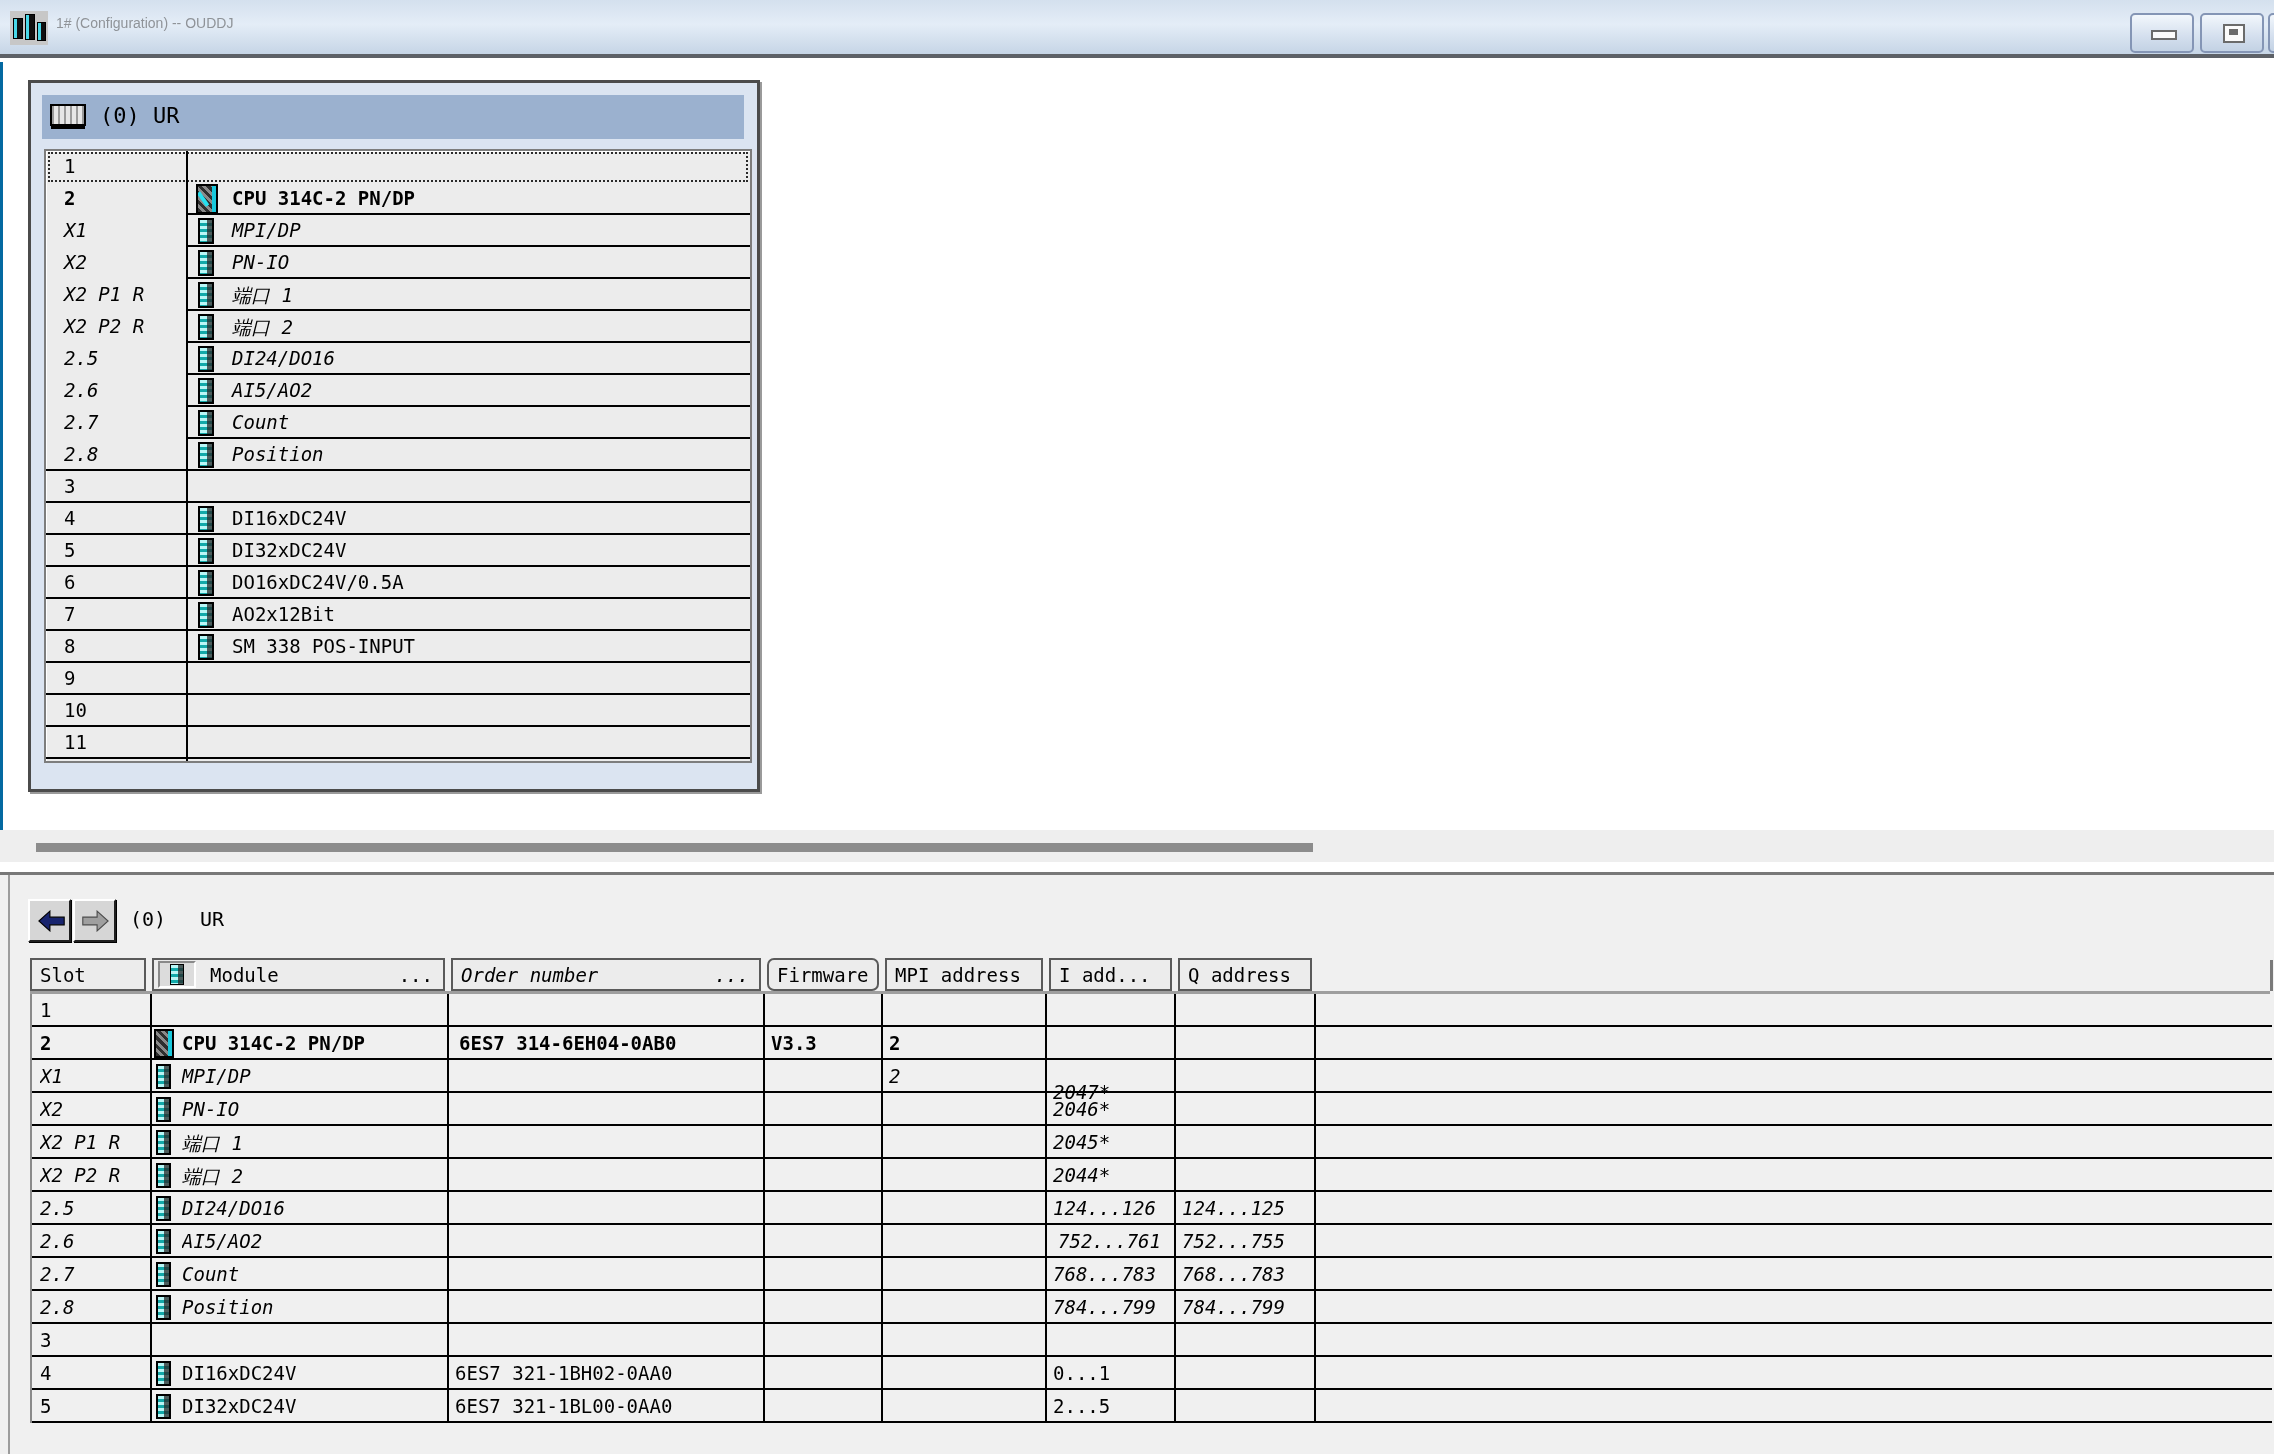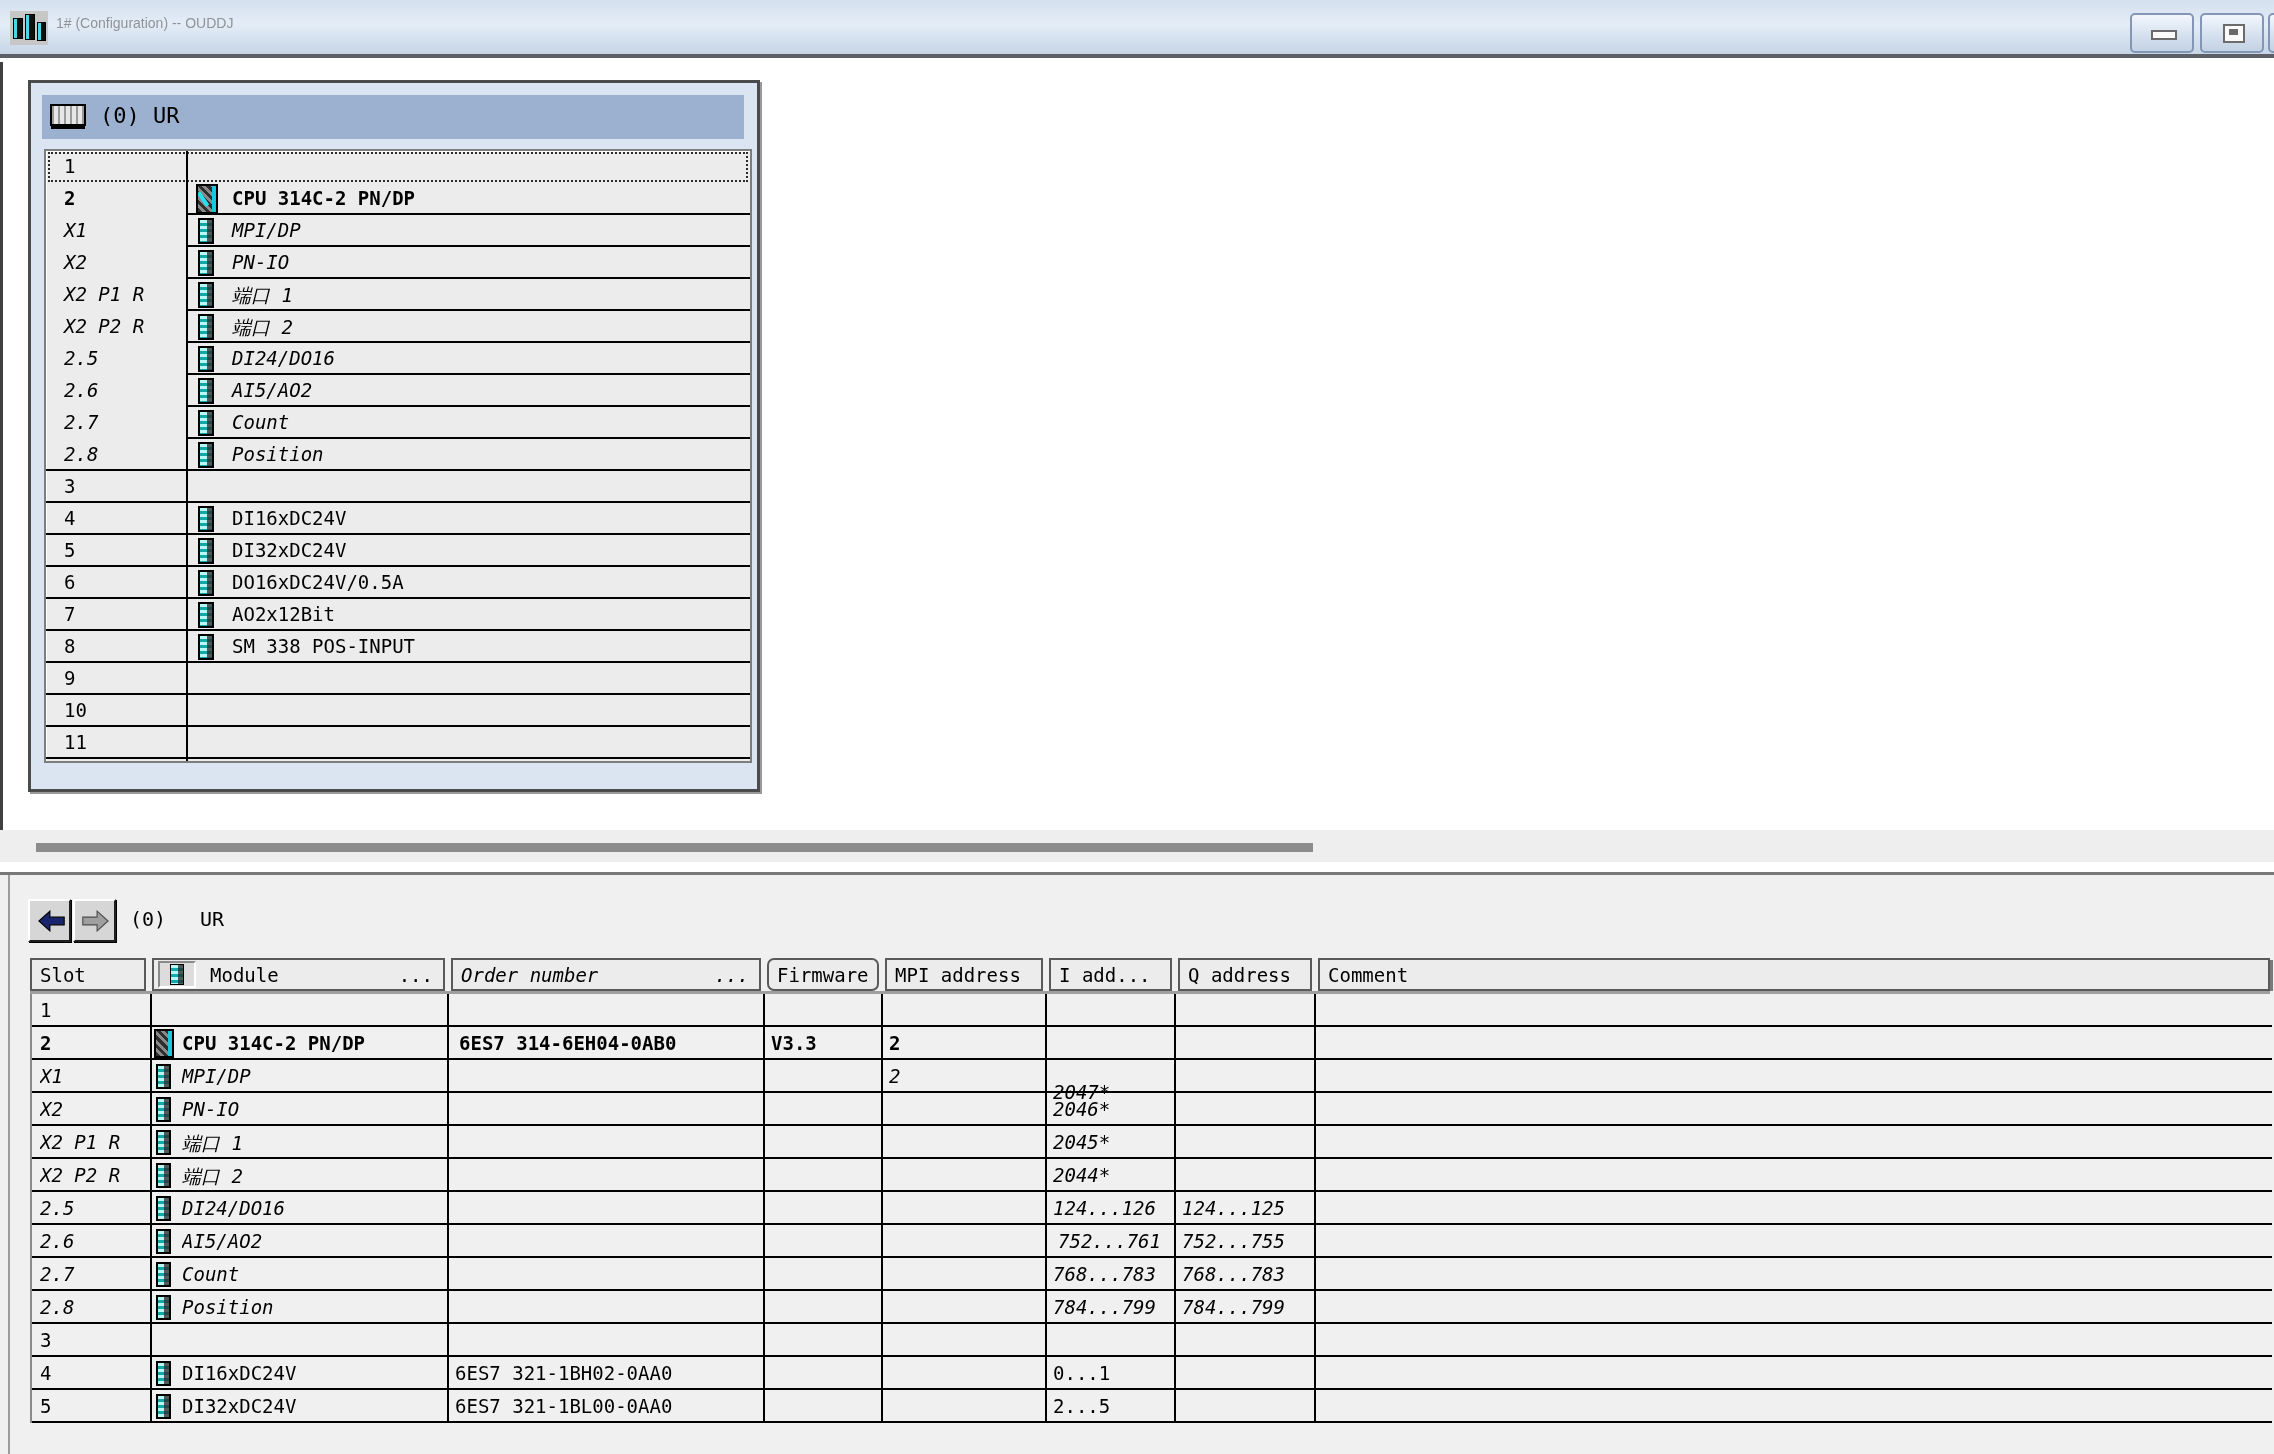--- a/index.html
+++ b/index.html
@@ -22,21 +22,21 @@
           border-radius:5px; background:linear-gradient(#f2f7fc,#d4dfee 60%,#c3d2e4); }
   .tbtn.min { left:2130px; } .tbtn.max { left:2200px; } .tbtn.sliver { left:2268px; width:20px; }
   .g-min { position:absolute; left:19px; top:15px; width:26px; height:10px;
            border:2px solid #6b6b6b; background:#fbfbfb; }
   .g-max { position:absolute; left:21px; top:9px; width:22px; height:19px;
            border:2px solid #6b6b6b; background:#fbfbfb; }
   .g-max::after { content:""; position:absolute; left:4px; top:3px; width:9px; height:6px; background:#6b6b6b; }
 
   
   .upper-pane { position:absolute; left:0; top:62px; width:2274px; height:768px;
-                background:#ffffff; border-left:3px solid #404040; }
+                background:#ffffff; border-left:3px solid #0369a1; }
   .rack-window { position:absolute; left:25px; top:18px; width:732px; height:712px;
                  background:#dbe4f1; border:3px solid #4b4b4b; box-shadow:2px 2px 0 #9a9a9a; }
   .rack-titlebar { position:absolute; left:11px; top:12px; width:702px; height:44px; background:#9bb1cf; }
   .rack-icon { position:absolute; left:8px; top:9px; width:36px; height:22px; background:#e6e6e6;
                border:2px solid #000; box-shadow:0 4px 0 -1px #000;
                background-image:repeating-linear-gradient(90deg,#9a9a9a 0 2px,#e6e6e6 2px 6px); }
   .rack-title { position:absolute; left:58px; top:8px; font-family:"DejaVu Sans Mono","Liberation Mono",monospace;
                 font-size:22px; color:#000; }
   .rack-table { position:absolute; left:13px; top:66px; width:708px; height:614px;
                 background:#ececec; border:2px solid #7d7d7d; box-shadow:inset 1px 1px 0 #ffffff; }
@@ -285,23 +285,20 @@
         </div>
         <div class="hcell" style="left: 855px; width: 158px;">
           <div class="hlabel">MPI address</div>
         </div>
         <div class="hcell" style="left: 1019px; width: 123px;">
           <div class="hlabel">I add...</div>
         </div>
         <div class="hcell" style="left: 1148px; width: 134px;">
           <div class="hlabel">Q address</div>
         </div>
-        <div class="hcell" style="left: 1288px; width: 952px;">
-          <div class="hlabel">Comment</div>
-        </div>
       </div>
     <div class="hshadow"></div>
     <div class="hshadow-r"></div>
     <div class="dbody" id="detail-body">
         <div class="bvline" style="left: 118px;"></div>
         <div class="bvline" style="left: 415px;"></div>
         <div class="bvline" style="left: 731px;"></div>
         <div class="bvline" style="left: 849px;"></div>
         <div class="bvline" style="left: 1013px;"></div>
         <div class="bvline" style="left: 1142px;"></div>

